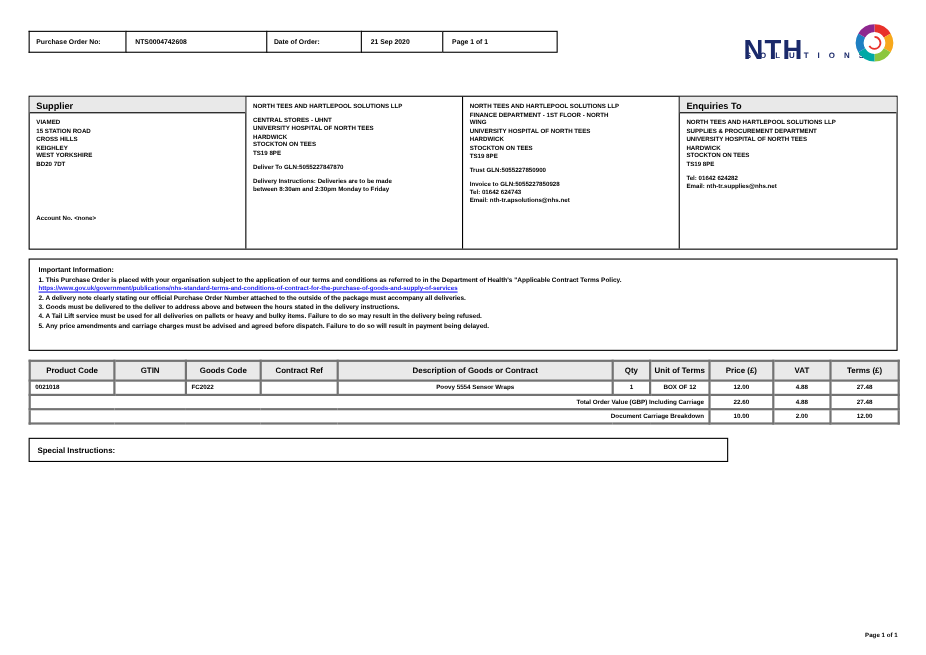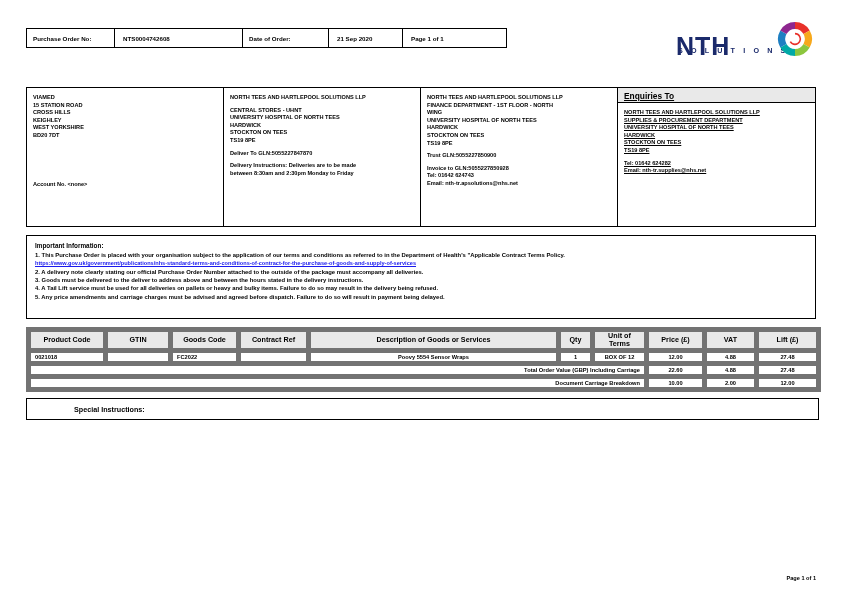--- a/index.html
+++ b/index.html
@@ -100,21 +100,21 @@
     width: 790px;
     border: 1px solid #000;
     box-sizing: border-box;
     display: flex;
   }
   .addr-col {
     border-right: 1px solid #000;
     box-sizing: border-box;
     width: 197.5px;
   }
-  .addr-col:last-child { border-right: none; text-decoration: underline; }
+  .addr-col:last-child { border-right: none; }
   .addr-head {
     background: #e9e9e9;
     border-bottom: 1px solid #000;
     font-size: 8.4px;
     font-weight: bold;
     padding: 3px 0 3px 6px;
     height: 15px;
     box-sizing: border-box;
   }
   .addr-body {
@@ -172,21 +172,21 @@
   
   .goods {
     position: absolute;
     left: 26px;
     top: 327px;
     width: 790px;
     border-collapse: collapse;
     table-layout: fixed;
   }
   .goods th, .goods td {
-    border: 5px solid #737373;
+    border: 2px solid #737373;
     box-sizing: border-box;
   }
   .goods thead th {
     background: #e9e9e9;
     font-size: 7.2px;
     font-weight: bold;
     height: 18px;
     text-align: center;
     vertical-align: middle;
     padding: 0 2px;
@@ -211,27 +211,26 @@
     text-align: center;
     font-size: 6.4px;
     font-weight: bold;
   }
 
   
   .special {
     position: absolute;
     left: 26px;
     top: 398px;
-    width: 793px;
+    width: 636px;
     height: 22px;
     border: 1px solid #000;
     box-sizing: border-box;
     display: flex;
     align-items: center;
-    padding-left: 40px;
   }
   .special-label {
     font-size: 7.2px;
     font-weight: bold;
     padding-left: 7px;
   }
 
   
   .footer {
     position: absolute;
@@ -277,20 +276,21 @@
       <span class="hdr-value">21 Sep 2020</span>
     </div>
     <div class="hdr-box hl-page">
       <span class="hdr-label">Page 1 of 1</span>
     </div>
   </div>
 
   <div class="addr-table">
 
     <div class="addr-col">
+      <div class="addr-head">Supplier</div>
       <div class="addr-body">
         <div class="addr-line">VIAMED</div>
         <div class="addr-line">15 STATION ROAD</div>
         <div class="addr-line">CROSS HILLS</div>
         <div class="addr-line">KEIGHLEY</div>
         <div class="addr-line">WEST YORKSHIRE</div>
         <div class="addr-line">BD20 7DT</div>
         <div class="acct-line">Account No.  &lt;none&gt;</div>
       </div>
     </div>
@@ -369,26 +369,26 @@
       <col style="width:58px">
       <col style="width:52px">
       <col style="width:62px">
     </colgroup>
     <thead>
       <tr>
         <th>Product Code</th>
         <th>GTIN</th>
         <th>Goods Code</th>
         <th>Contract Ref</th>
-        <th>Description of Goods or Services</th>
+        <th>Description of Goods or Contract</th>
         <th>Qty</th>
         <th>Unit of Terms</th>
         <th>Price (£)</th>
         <th>VAT</th>
-        <th>Lift (£)</th>
+        <th>Terms (£)</th>
       </tr>
     </thead>
     <tbody>
       <tr>
         <td>0021018</td>
         <td></td>
         <td>FC2022</td>
         <td></td>
         <td class="t-c">Poovy 5554  Sensor Wraps</td>
         <td class="t-c">1</td>

